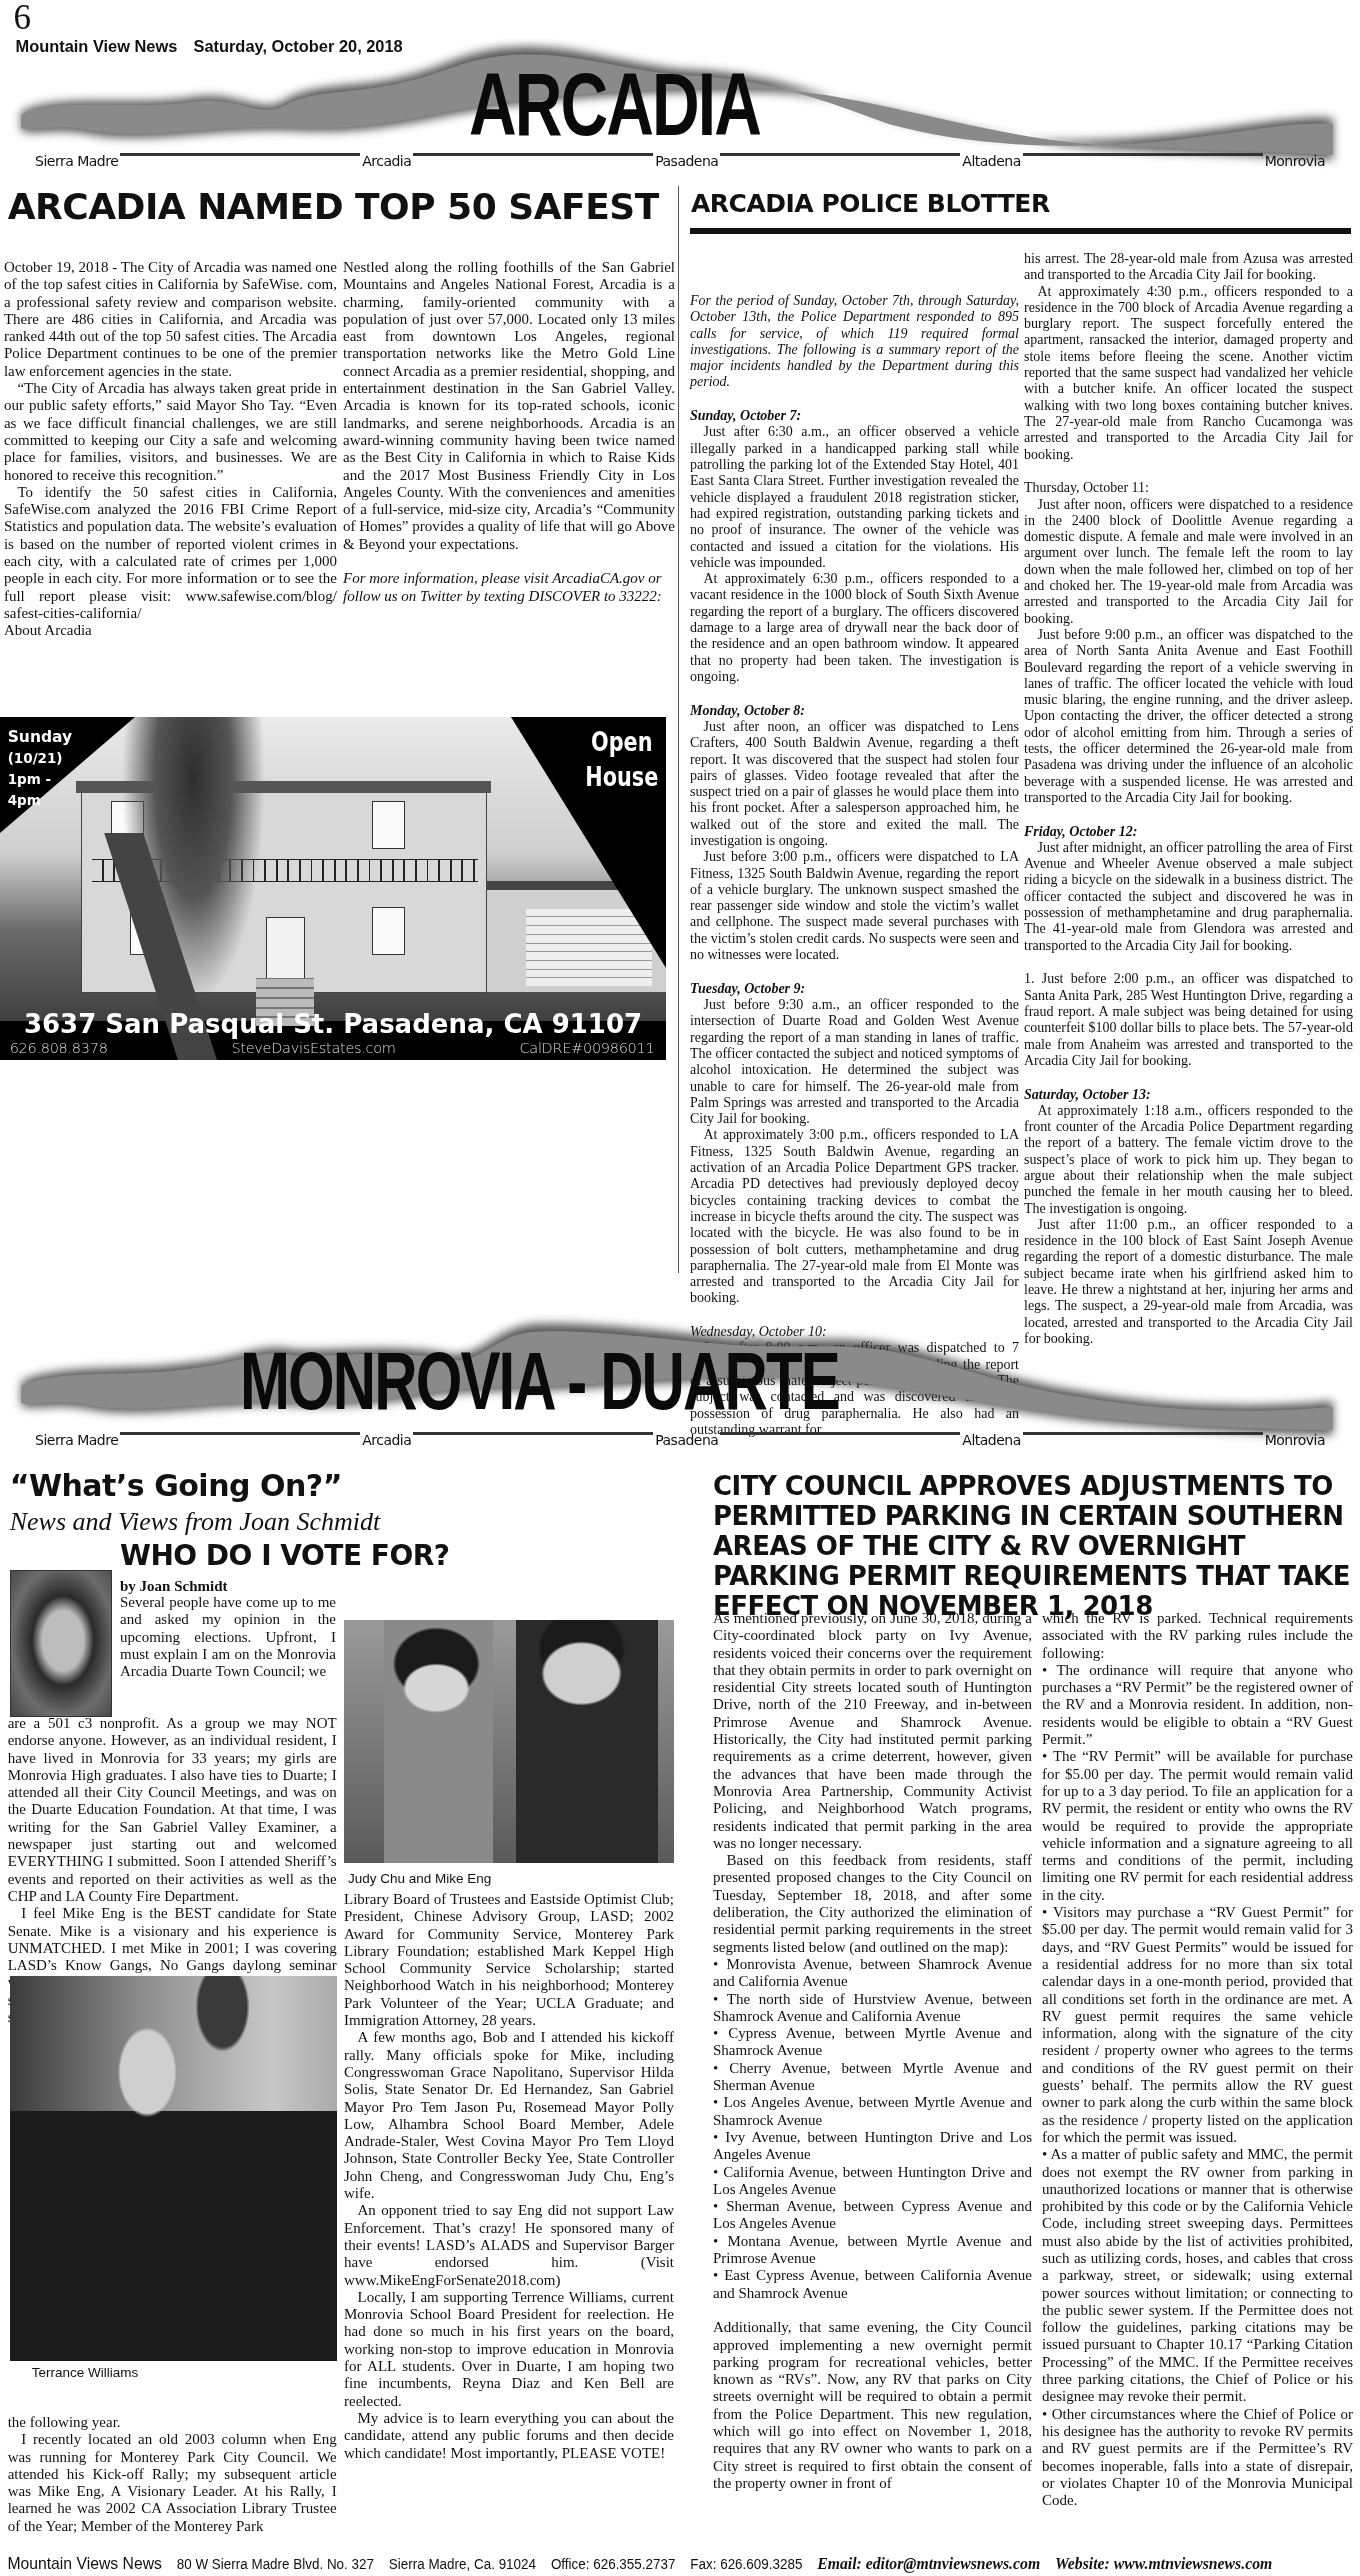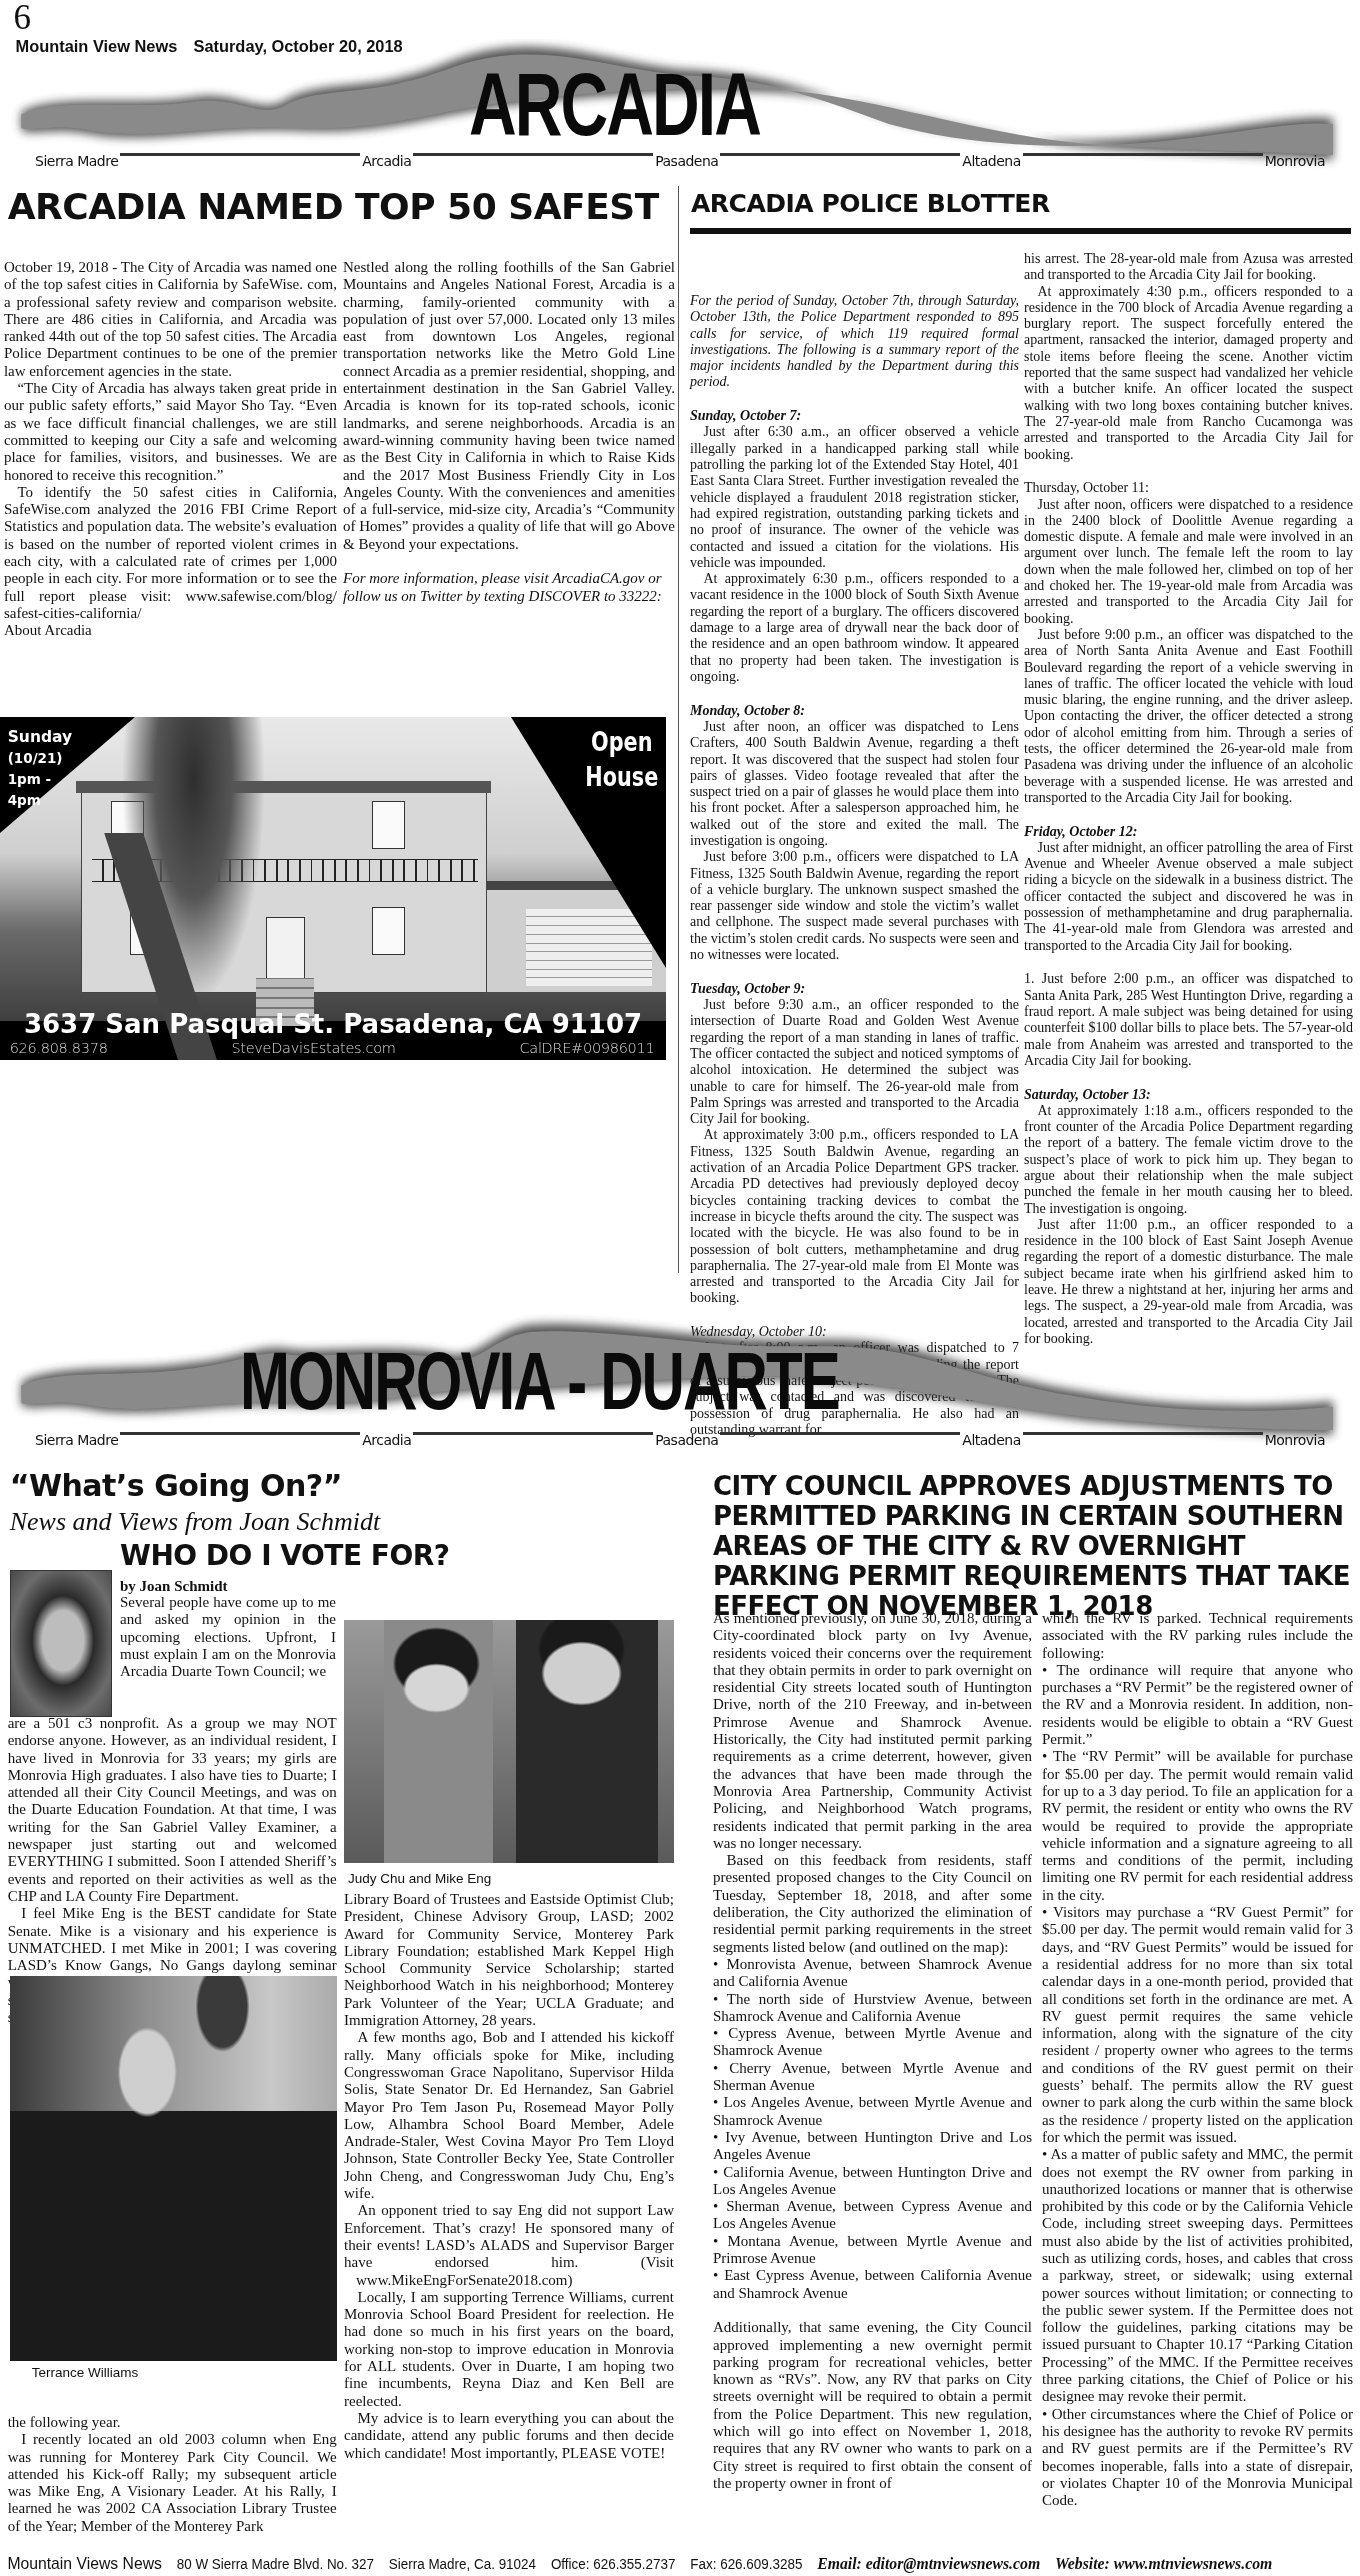--- a/index.html
+++ b/index.html
@@ -67,21 +67,21 @@
       radial-gradient(ellipse at 42% 25%, #cfcfcf 0 10%, transparent 11%),
       radial-gradient(ellipse at 65% 8%, #3a3a3a 0 8%, transparent 9%),
       linear-gradient(180deg, transparent 0 35%, #1b1b1b 35% 100%),
       linear-gradient(90deg, #3a3a3a 0%, #8c8c8c 40%, #c8c8c8 80%, #aaa 100%); }
   .caption { font-family: Liberation Sans, sans-serif; font-size: 13.5px; }
 
   .footer { left: 0; top: 2554px; width: 1360px; font-family: "Liberation Sans", sans-serif; font-size: 14px; white-space: nowrap; padding-left: 7.7px; transform: scaleX(0.96); transform-origin: left; }
   .footer span { margin-right: 11.6px; }
   .footer .pub { font-size: 16.4px; }
   .footer .em { font-family: "Liberation Serif", serif; font-weight: bold; font-style: italic; font-size: 16.4px; }
-  a.link { color: #111; margin-left: 12px; }
+  a.link { color: #111; }
 </style>
 </head>
 <body>
 
 <div class="abs page-num">6</div>
 <div class="abs topline">
   <span>Mountain View News</span>
   <span>Saturday, October 20, 2018</span>
 </div>
 

